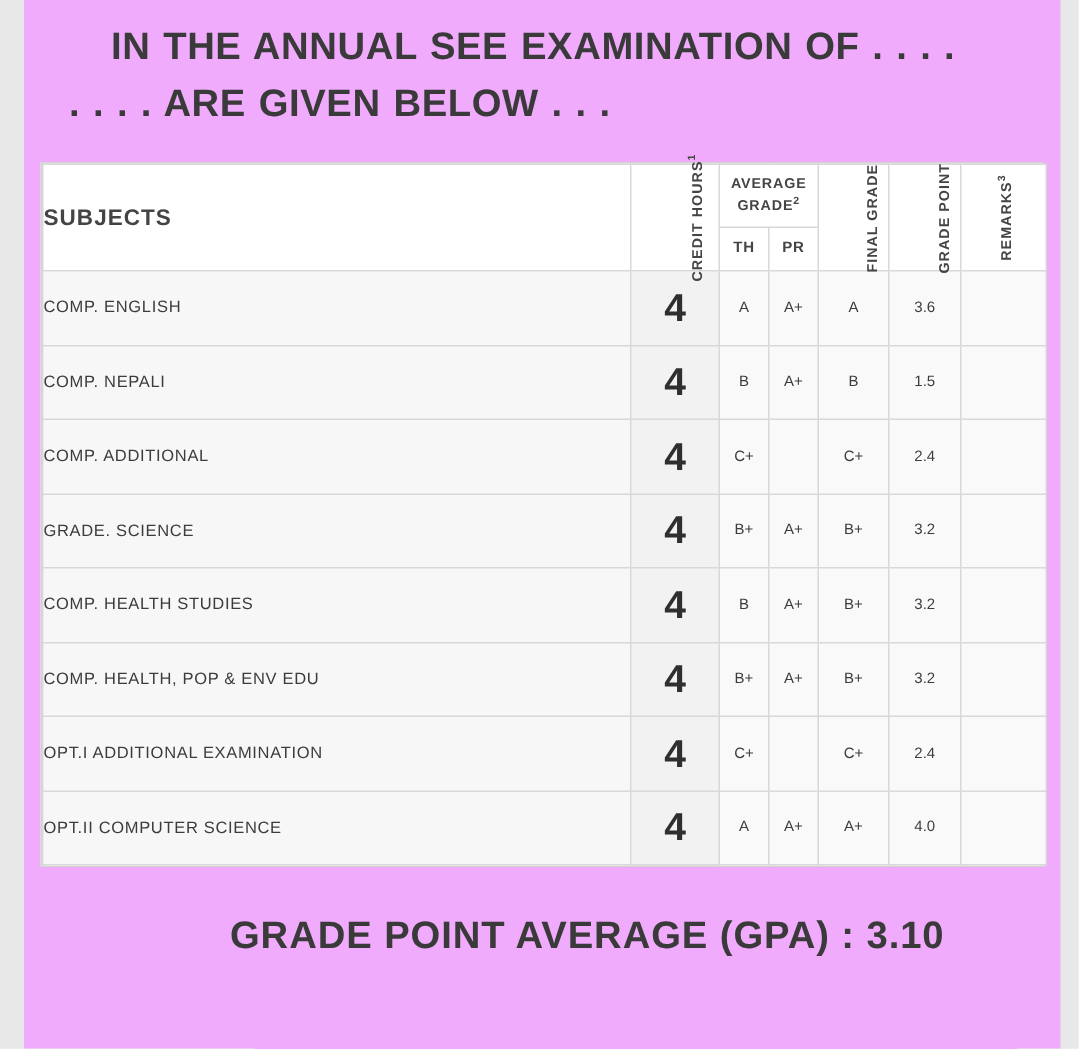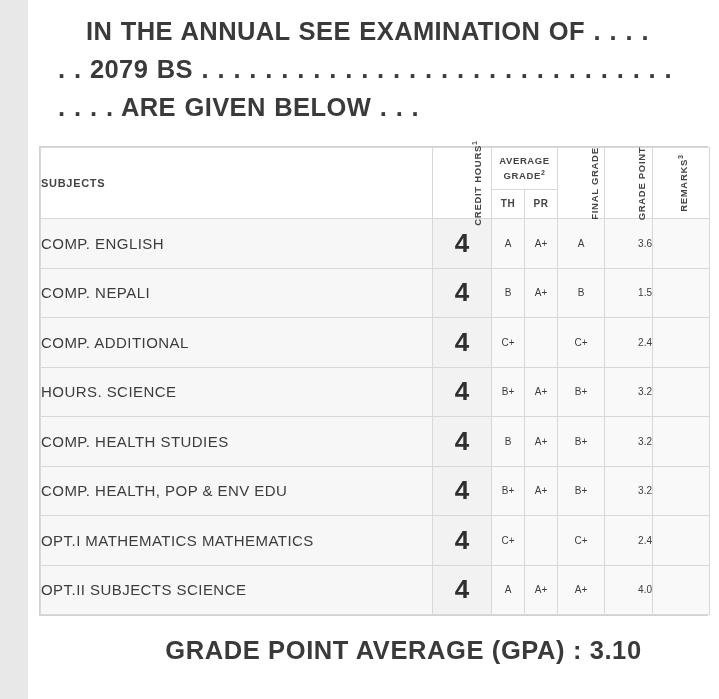--- a/index.html
+++ b/index.html
@@ -8,25 +8,25 @@
     background: #e8e8e8;
   }
   body {
     width: 719px;
     height: 699px;
     font-family: "Liberation Sans", sans-serif;
     overflow: hidden;
   }
   .page {
     position: absolute;
-    left: 28px;
+    left: 16px;
     top: 0;
     width: 691px;
     height: 699px;
-    background: #ffffff;
+    background: #f0abfc;
     box-sizing: border-box;
   }
   .heading {
     padding: 12px 8px 0 18px;
     font-size: 25.5px;
     font-weight: bold;
     color: #3a3a3a;
     letter-spacing: 0.4px;
     line-height: 38px;
     word-spacing: 1px;
@@ -51,21 +51,21 @@
     vertical-align: middle;
   }
   
   thead td, thead th {
     background: #fff;
     height: 70px;
   }
   .th-subjects {
     text-align: left;
     padding-left: 14px;
-    font-size: 11px;
+    font-size: 15px;
     font-weight: bold;
     color: #444;
     letter-spacing: 0.7px;
   }
   .vert {
     font-size: 9.5px;
     font-weight: bold;
     color: #444;
     letter-spacing: 0.7px;
     text-align: center;
@@ -94,64 +94,63 @@
     height: 28px;
     letter-spacing: 0.5px;
   }
   sup { font-size: 7px; }
 
   
   tbody tr { height: 49.5px; }
   td.subject {
     text-align: left;
     padding-left: 14px;
-    font-size: 15px;
+    font-size: 11px;
     color: #3c3c3c;
     letter-spacing: 0.45px;
     background: #f7f7f7;
   }
   td.credit {
     text-align: center;
     font-size: 26px;
     font-weight: bold;
     color: #2f2f2f;
     background: #f2f2f2;
   }
   td.gradecell {
     text-align: center;
     font-size: 10px;
     color: #3c3c3c;
     background: #f9f9f9;
   }
   td.gp {
-    text-align: right;
+    text-align: center;
     font-size: 10px;
     color: #3c3c3c;
     background: #f9f9f9;
   }
   td.remarks { background: #f9f9f9; }
 
   .gpa {
-    margin-top: 20px;
+    margin-top: 32px;
     text-align: center;
     font-size: 25.5px;
     font-weight: bold;
     color: #3a3a3a;
     letter-spacing: 0.6px;
     padding-left: 60px;
   }
 </style>
 </head>
 <body>
 
 <div class="page">
 
   <div class="heading">
     <div class="line1">IN THE ANNUAL SEE EXAMINATION OF . . . .</div>
-    <div class="line2">. . 2079 BS . . . . . . . . . . . . . . . . . . . . . . . . . . . . . .</div>
     <div class="line3">. . . . ARE GIVEN BELOW . . .</div>
   </div>
 
   <div class="table-wrap">
     <table class="marks">
       <colgroup>
         <col style="width:392px">
         <col style="width:59px">
         <col style="width:33px">
         <col style="width:33px">
@@ -205,21 +204,21 @@
           <tr>
             <td class="subject">COMP. ADDITIONAL</td>
             <td class="credit">4</td>
             <td class="gradecell">C+</td>
             <td class="gradecell"></td>
             <td class="gradecell">C+</td>
             <td class="gp">2.4</td>
             <td class="remarks"></td>
           </tr>
           <tr>
-            <td class="subject">HOURS. SCIENCE</td>
+            <td class="subject">GRADE. SCIENCE</td>
             <td class="credit">4</td>
             <td class="gradecell">B+</td>
             <td class="gradecell">A+</td>
             <td class="gradecell">B+</td>
             <td class="gp">3.2</td>
             <td class="remarks"></td>
           </tr>
           <tr>
             <td class="subject">COMP. HEALTH STUDIES</td>
             <td class="credit">4</td>
@@ -232,30 +231,30 @@
           <tr>
             <td class="subject">COMP. HEALTH, POP &amp; ENV EDU</td>
             <td class="credit">4</td>
             <td class="gradecell">B+</td>
             <td class="gradecell">A+</td>
             <td class="gradecell">B+</td>
             <td class="gp">3.2</td>
             <td class="remarks"></td>
           </tr>
           <tr>
-            <td class="subject">OPT.I MATHEMATICS MATHEMATICS</td>
+            <td class="subject">OPT.I ADDITIONAL EXAMINATION</td>
             <td class="credit">4</td>
             <td class="gradecell">C+</td>
             <td class="gradecell"></td>
             <td class="gradecell">C+</td>
             <td class="gp">2.4</td>
             <td class="remarks"></td>
           </tr>
           <tr>
-            <td class="subject">OPT.II SUBJECTS SCIENCE</td>
+            <td class="subject">OPT.II COMPUTER SCIENCE</td>
             <td class="credit">4</td>
             <td class="gradecell">A</td>
             <td class="gradecell">A+</td>
             <td class="gradecell">A+</td>
             <td class="gp">4.0</td>
             <td class="remarks"></td>
           </tr>
         </tbody>
     </table>
   </div>

